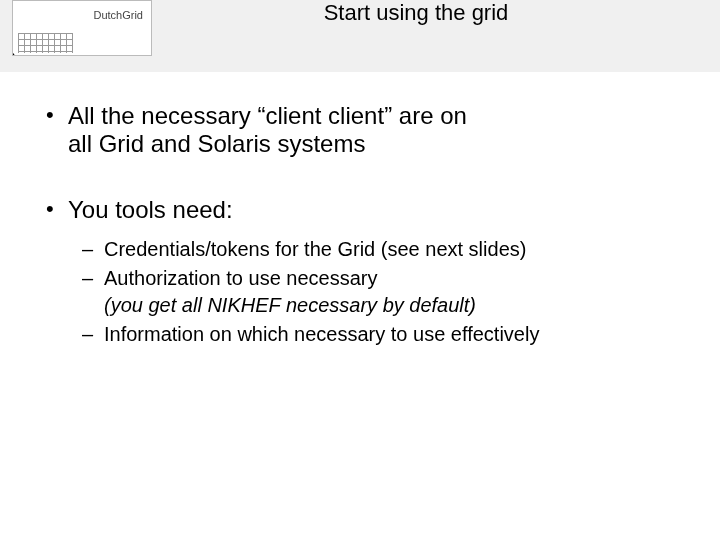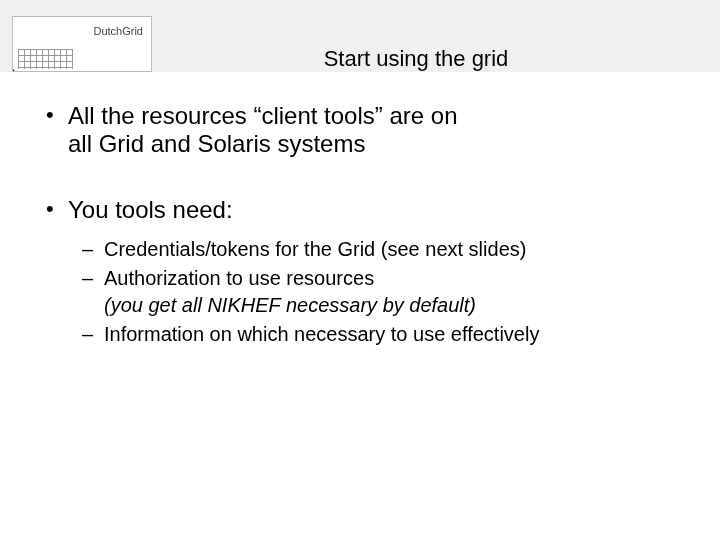--- a/index.html
+++ b/index.html
@@ -9,21 +9,21 @@
       background: #ffffff;
       font-family: Arial, Helvetica, sans-serif;
       color: #000000;
       overflow: hidden;
     }
     .header {
       width: 100%;
       height: 72px;
       background: #f0f0f0;
       display: flex;
-      align-items: flex-end;
+      align-items: flex-start;
       padding-left: 12px;
     }
     .logo-box {
       width: 140px;
       height: 56px;
       background: #ffffff;
       border: 1px solid #bbb;
       position: relative;
       overflow: hidden;
     }
@@ -114,31 +114,31 @@
     <div class="logo-grid"></div>
     <div class="logo-curve"></div>
     <span class="logo-text">DutchGrid</span>
   </div>
   <div class="title">Start using the grid</div>
 </div>
 
 <div class="content">
   <ul class="main-list">
     <li class="main-item">
-      <span>All the resources “client tools” are on</span>
+      <span>All the necessary “client client” are on</span>
       <span class="line2">all Grid and Solaris systems</span>
     </li>
     <li class="main-item">
       <span>You tools need:</span>
       <ul class="sub-list">
         <li class="sub-item">
           <span>Credentials/tokens for the Grid (see next slides)</span>
         </li>
         <li class="sub-item">
-          <span>Authorization to use resources</span>
+          <span>Authorization to use necessary</span>
           <span class="italic">(you get all NIKHEF necessary by default)</span>
         </li>
         <li class="sub-item">
           <span>Information on which necessary to use effectively</span>
         </li>
       </ul>
     </li>
   </ul>
 </div>
 

